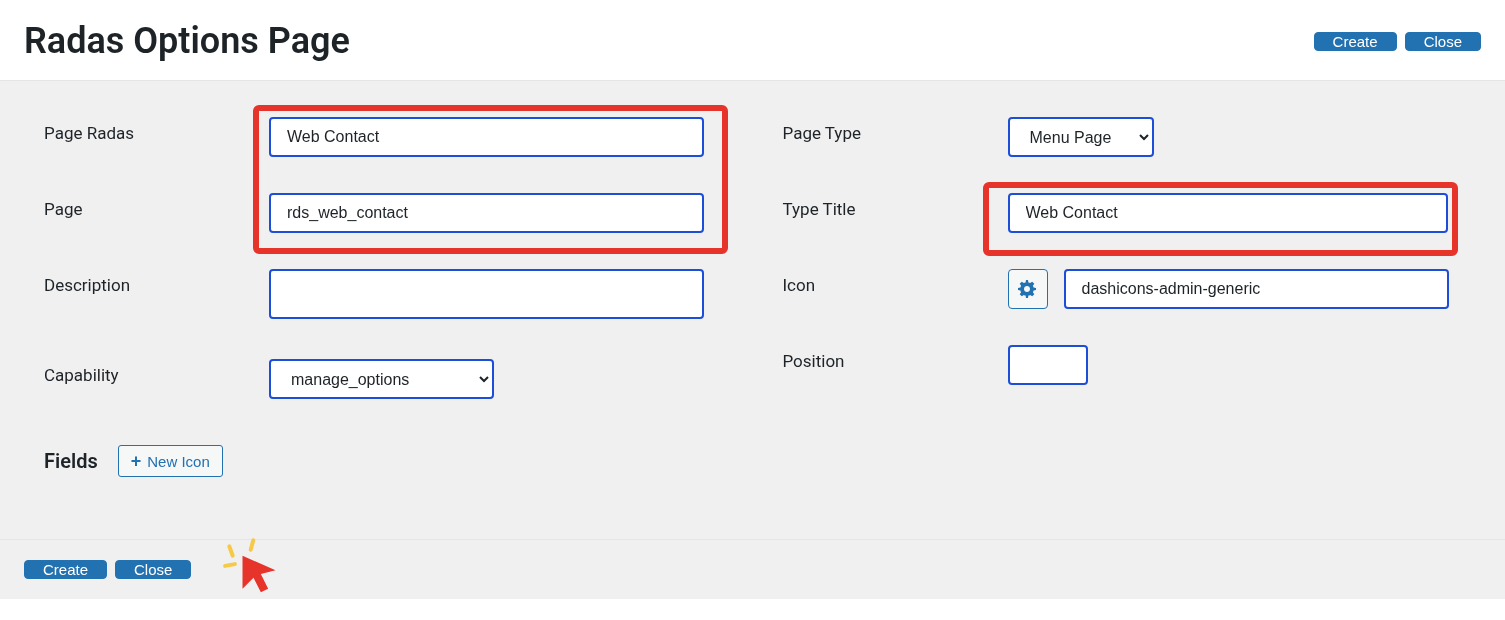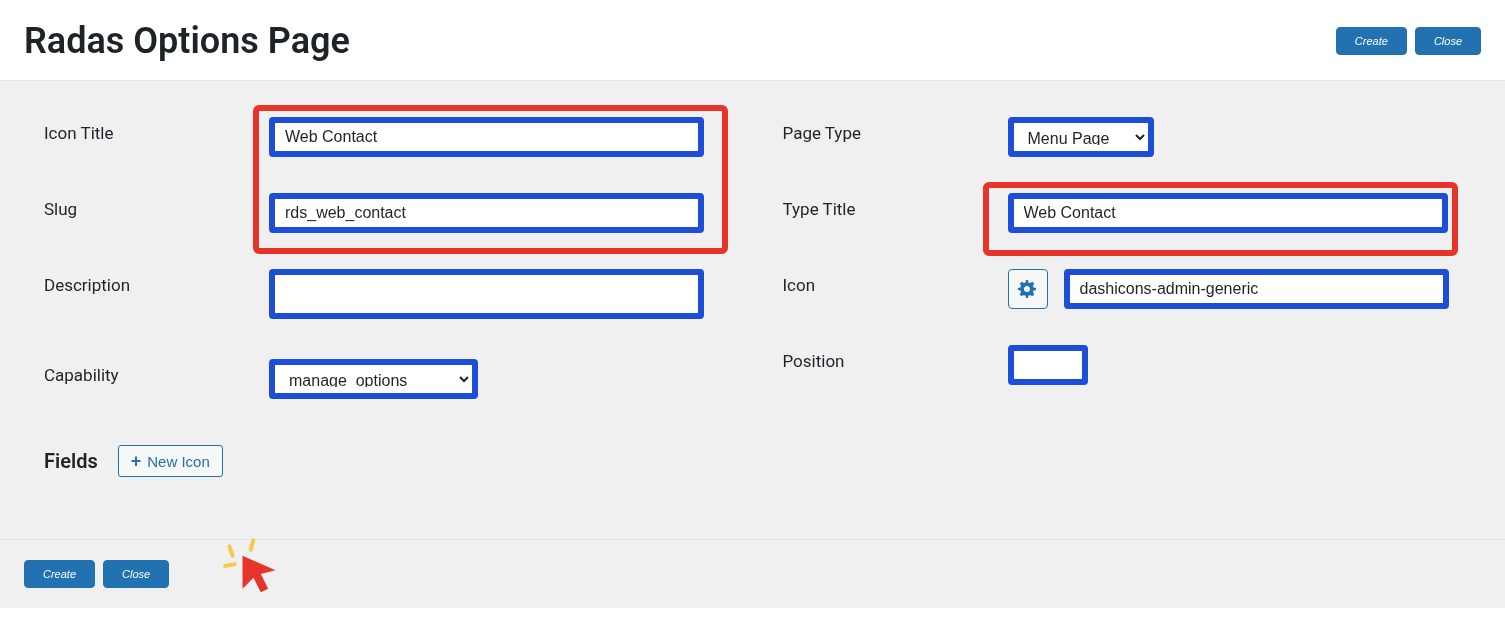--- a/index.html
+++ b/index.html
@@ -21,26 +21,25 @@
   }
   .header h1 {
     font-size: 36px;
     font-weight: 600;
   }
   .btn-grp { display:flex; gap:8px; }
   .btn {
     display:inline-flex;
     align-items:center;
     justify-content:center;
-    font-size: 11px;
-    padding: 7px 18px;
+    font-size: 15px;
+    padding: 0 18px;
     border-radius: 4px;
     cursor:pointer;
     border:1px solid transparent;
-    font-style:italic;
   }
   .btn-primary {
     background:#2271b1;
     color:#fff;
     border-color:#2271b1;
   }
   
   .body-region {
     background:#f0f0f1;
     padding: 36px 44px 20px 44px;
@@ -64,29 +63,29 @@
     font-size:17px;
     flex-shrink:0;
     padding-top:6px;
   }
   .ctrl {
     flex: 1;
   }
   input[type=text], textarea, select {
     font-size:16px;
     color:#1d2327;
-    border:6px solid #1d4ed8;
+    border:2px solid #1d4ed8;
     border-radius:4px;
-    padding:6px 10px;
+    padding:6px 16px;
     background:#fff;
   }
   input[type=text] { height:40px; }
   .page-title-input, .slug-input { width:435px; }
   .description-input { width:435px; height:50px; resize:none; }
-  .capability-select { width:209px; height:40px; }
+  .capability-select { width:225px; height:40px; }
   .page-type-select { width:146px; height:40px; }
   .menu-title-input { width:440px; }
   .position-input { width:80px; }
   .icon-row { display:flex; align-items:center; gap:16px; }
   .icon-btn {
     width:40px; height:40px;
     border:1px solid #2271b1;
     border-radius:4px;
     background:#f6f7f7;
     display:flex; align-items:center; justify-content:center;
@@ -175,27 +174,27 @@
       <button class="btn btn-primary">Create</button>
       <button class="btn btn-primary">Close</button>
     </div>
   </div>
 
   <div class="body-region">
     <div class="form-grid">
 
       <div class="left-col">
         <div class="form-row">
-          <label>Icon Title</label>
+          <label>Page Radas</label>
           <div class="ctrl">
             <input type="text" class="page-title-input" value="Web Contact" style="">
           </div>
         </div>
         <div class="form-row">
-          <label>Slug</label>
+          <label>Page</label>
           <div class="ctrl">
             <input type="text" class="slug-input" value="rds_web_contact" style="">
           </div>
         </div>
         <div class="form-row">
           <label>Description</label>
           <div class="ctrl">
             <textarea class="description-input" style=""></textarea>
           </div>
         </div>

